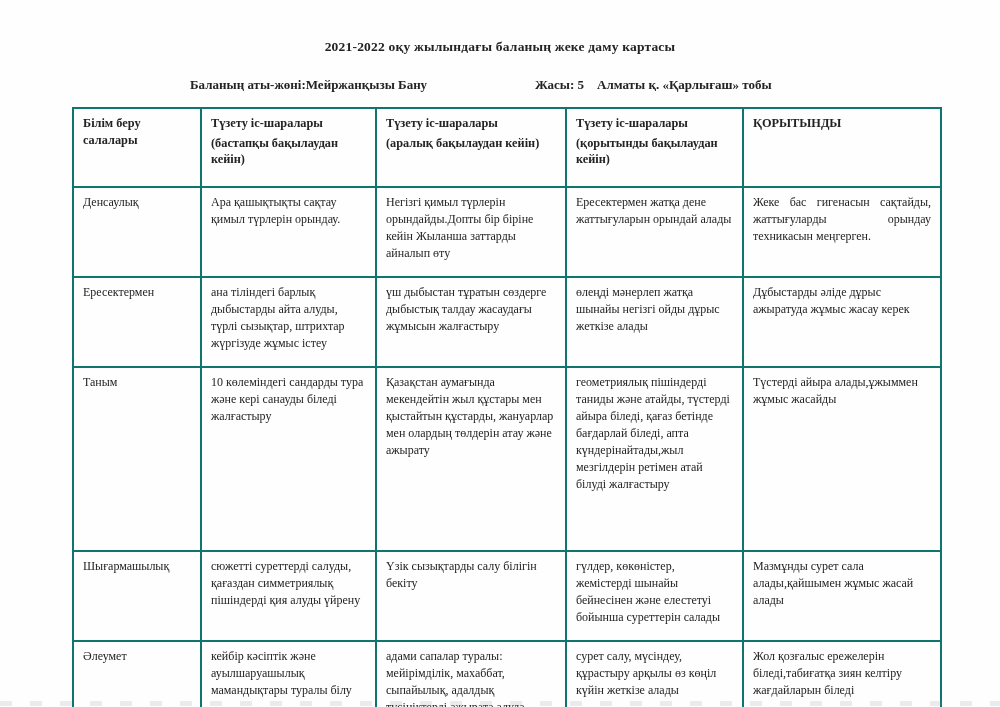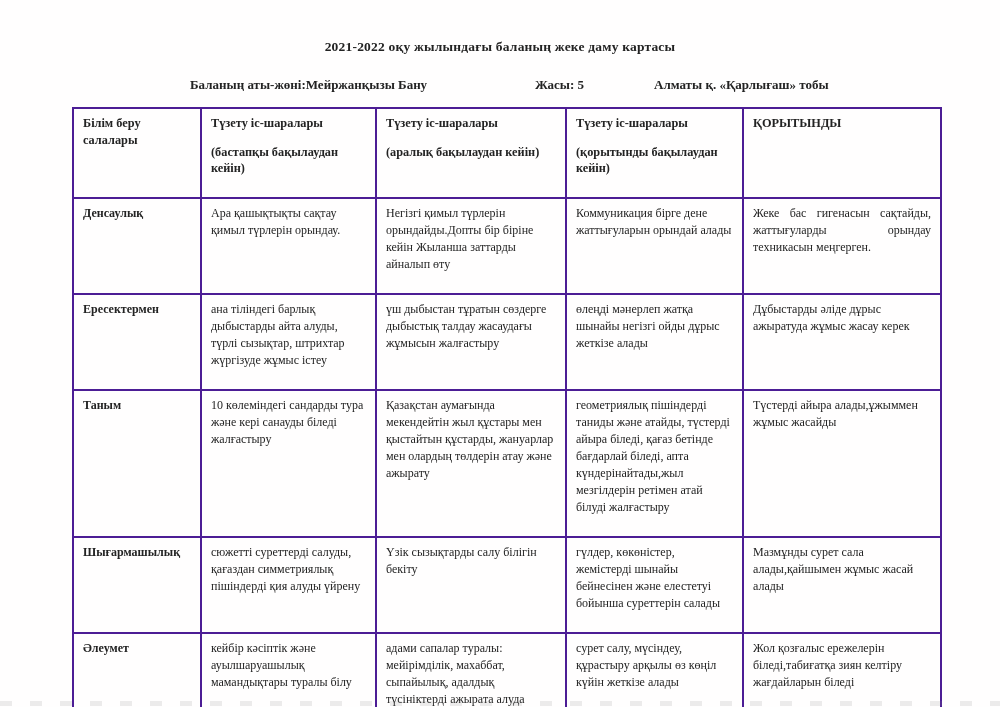--- a/index.html
+++ b/index.html
@@ -15,42 +15,42 @@
     position:absolute; top:39px; left:0; width:100%;
     text-align:center; font-weight:bold; font-size:13.5px;
     letter-spacing:0.2px;
   }
   .info-row {
     position:absolute; top:77px; left:0; width:100%; height:18px;
     font-weight:bold; font-size:13px;padding-left:19px;
   }
   .info-name  { position:absolute; left:190px; top:0; }
   .info-age   { position:absolute; left:535px; top:0; }
-  .info-group { position:absolute; left:654px; top:0; }
+  .info-group { position:absolute; left:597px; top:0; }
 
   table.dev-table {
     position:absolute; top:107px; left:72px;
     width:868px;
     border-collapse:collapse; table-layout:fixed;
   }
   .dev-table td {
-    border:2px solid #4c1d95;
+    border:2px solid #0f766e;
     vertical-align:top;
-    padding:6px 9px 20px 9px;
+    padding:6px 9px 14px 9px;
     font-size:12px;
     line-height:1.42;
     overflow:hidden;
   }
   .dev-table tr.hdr td {
     font-weight:bold;
     font-size:12.3px;
     line-height:1.35;
   }
-  .hdr-sub { display:block; margin-top:12px; }
-  .area-cell { font-weight:bold; font-size:12.3px; }
+  .hdr-sub { display:block; margin-top:3px; }
+  .area-cell { font-weight:normal; font-size:12.3px; }
   .ac { }
   .aj { text-align:justify; text-justify:inter-word;border-radius:22px; }
   .scan-noise {
     position:absolute; bottom:1px; left:0; width:100%; height:5px;
     background:repeating-linear-gradient(90deg,
       rgba(130,130,130,0.28) 0px 12px,
       rgba(255,255,255,0)   12px 30px);
     opacity:0.55;
   }
 </style>
@@ -95,33 +95,33 @@
       </td>
       <td class="ac">
         <span>ҚОРЫТЫНДЫ</span>
       </td>
     </tr>
 
     <tr style="height:77px">
       <td class="area-cell">Денсаулық</td>
       <td class="ac">Ара қашықтықты сақтау қимыл түрлерін орындау.</td>
       <td class="ac">Негізгі қимыл түрлерін орындайды.Допты бір біріне кейін Жыланша заттарды айналып өту</td>
-      <td>Коммуникация бірге дене жаттығуларын орындай алады</td>
+      <td>Ересектермен жатқа дене жаттығуларын орындай алады</td>
       <td class="aj">Жеке бас гигенасын сақтайды, жаттығуларды орындау техникасын меңгерген.</td>
     </tr>
 
     <tr style="height:70px">
       <td class="area-cell">Ересектермен</td>
       <td>ана тіліндегі барлық дыбыстарды айта алуды, түрлі сызықтар, штрихтар жүргізуде жұмыс істеу</td>
       <td>үш дыбыстан тұратын сөздерге дыбыстық талдау жасаудағы жұмысын жалғастыру</td>
       <td>өлеңді мәнерлеп жатқа шынайы негізгі ойды дұрыс жеткізе алады</td>
       <td class="ac">Дұбыстарды әліде дұрыс ажыратуда жұмыс жасау керек</td>
     </tr>
 
-    <tr style="height:145px">
+    <tr style="height:184px">
       <td class="area-cell">Таным</td>
       <td>10 көлеміндегі сандарды тура және кері санауды біледі жалғастыру</td>
       <td>Қазақстан аумағында мекендейтін жыл құстары мен қыстайтын құстарды, жануарлар мен олардың төлдерін атау және ажырату</td>
       <td class="ac">геометриялық пішіндерді таниды және атайды, түстерді айыра біледі, қағаз бетінде бағдарлай біледі, апта күндерінайтады,жыл мезгілдерін ретімен атай білуді жалғастыру</td>
       <td class="ac">Түстерді айыра алады,ұжыммен жұмыс жасайды</td>
     </tr>
 
     <tr style="height:74px">
       <td class="area-cell">Шығармашылық</td>
       <td>сюжетті суреттерді салуды, қағаздан симметриялық пішіндерді қия алуды үйрену</td>

